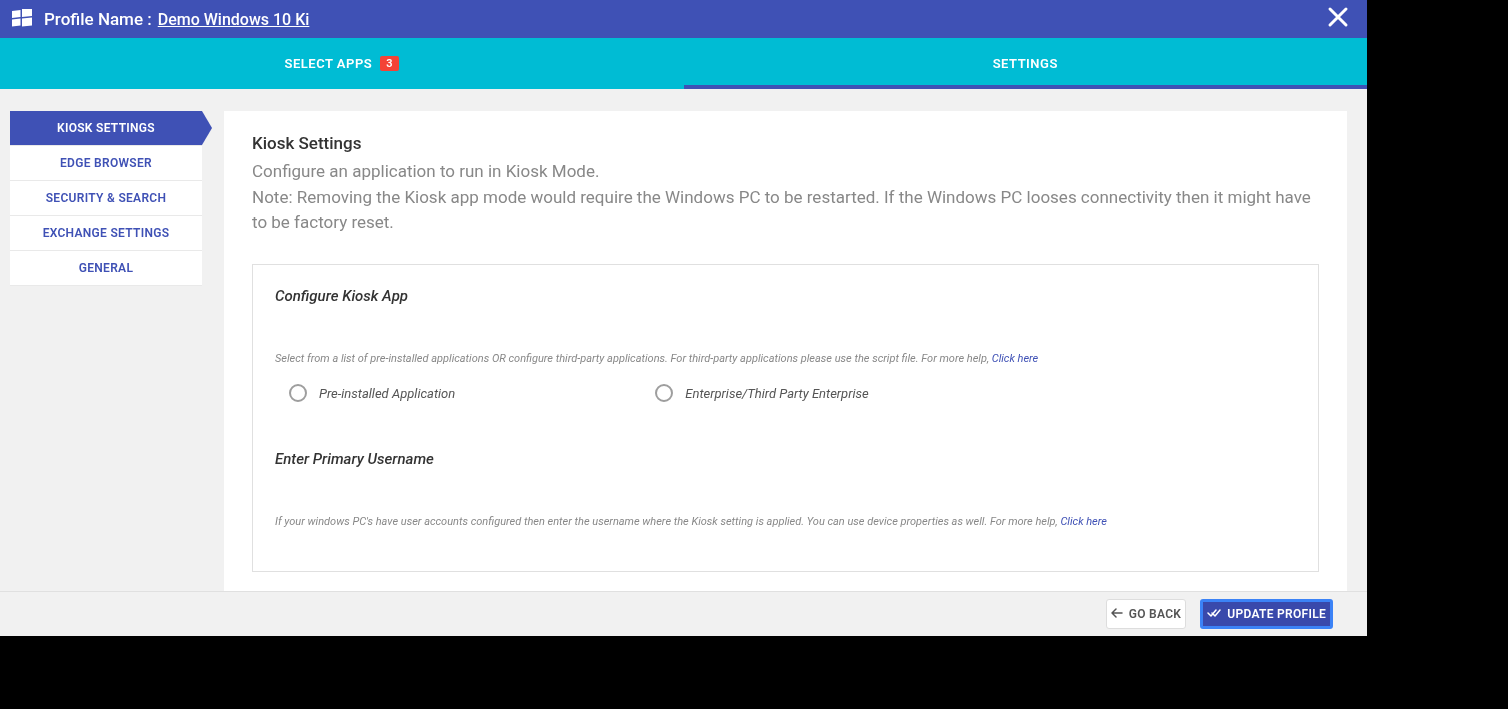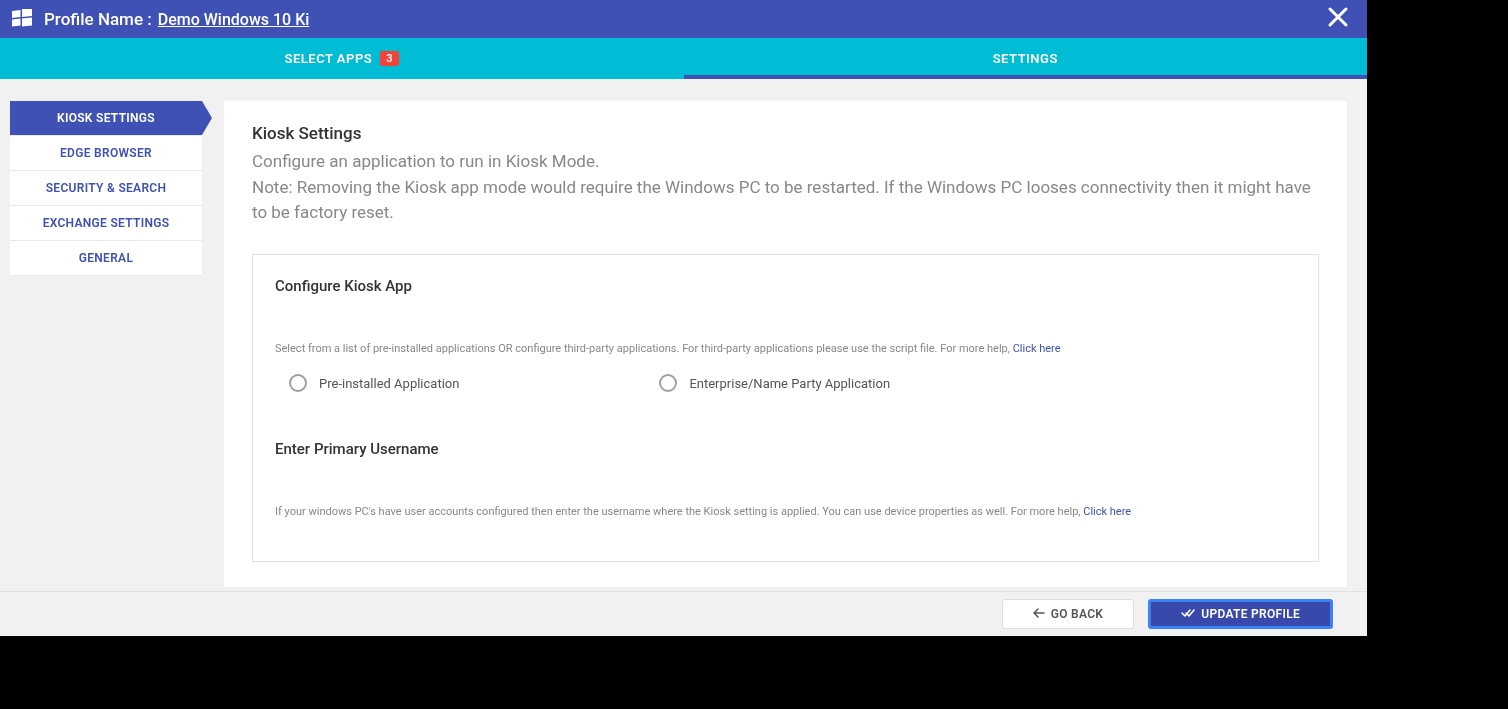--- a/index.html
+++ b/index.html
@@ -7,55 +7,55 @@
     .app { width: 1367px; height: 636px; background: #f1f1f1; position: relative; }
     
     
     .header { background: #3f51b5; height: 38px; display: flex; align-items: center; padding: 0 12px; color: #fff; position: relative; }
     .header .win-icon { margin-right: 12px; display: flex; align-items: center; }
     .header .profile-label { font-size: 17px; font-weight: 500; }
     .header .profile-name { font-size: 16px; text-decoration: underline; margin-left: 6px; font-weight: 500; }
     .header .close { position: absolute; right: 18px; top: 50%; transform: translateY(-50%); cursor: pointer; }
     
     
-    .tabs { background: #00bcd4; height: 41px; display: flex; }
+    .tabs { background: #00bcd4; height: 51px; display: flex; }
     .tab { flex: 1; display: flex; align-items: center; justify-content: center; color: #fff; font-size: 13px; font-weight: 600; letter-spacing: 0.5px; cursor: pointer; position: relative; }
     .tab.active { }
     .tab.active::after { content:''; position:absolute; left:0; right:0; bottom:0; height:4px; background:#3f51b5; }
     .tab .badge { background: #f44336; color: #fff; font-size: 11px; padding: 1px 6px; border-radius: 2px; margin-left: 8px; font-weight: 600; }
     
     
     .body-row { display: flex; padding: 22px 10px 0 10px; gap: 22px; height: 508px; border-radius: 11px;}
     
     
     .sidebar { width: 192px; flex-shrink: 0; }
     .side-item { height: 35px; background: #fff; border-bottom: 1px solid #e9e9e9; display: flex; align-items: center; justify-content: center; color: #3f51b5; font-size: 12px; font-weight: 600; cursor: pointer; position: relative; letter-spacing: 0.3px;}
     .side-item.active { background: #3f51b5; color: #fff; }
     .side-item.active::after { content: ''; position: absolute; right: -10px; top: 0; width: 0; height: 0; border-top: 17.5px solid transparent; border-bottom: 17.5px solid transparent; border-left: 10px solid #3f51b5; }
     
     
     .content { flex: 1; background: #fff; padding: 22px 28px; margin-right: 10px; overflow: auto; }
     .content h2 { font-size: 17px; color: #333; font-weight: 500; margin-bottom: 6px; }
     .content .desc { font-size: 17px; color: #888; line-height: 1.5; }
     
-    .panel { border: 1px solid #e0e0e0; margin-top: 28px; padding: 22px 22px 40px 22px; }
+    .panel { border: 1px solid #e0e0e0; margin-top: 28px; padding: 22px 22px 40px 22px; font-style: italic; }
     .panel h3 { font-size: 15px; color: #333; font-weight: 500; margin-bottom: 6px; }
     .panel .pdesc { font-size: 11px; color: #888; line-height: 1.5; margin-top: 46px; }
     .panel .pdesc a { color: #3f51b5; text-decoration: none; }
     
     .radio-row { display: flex; gap: 200px; margin-top: 17px; padding-left: 14px; }
     .radio-opt { display: flex; align-items: center; gap: 12px; cursor: pointer; }
     .radio-circle { width: 18px; height: 18px; border: 2px solid #9e9e9e; border-radius: 50%; }
     .radio-label { font-size: 13px; color: #555; }
     
     .section2 { margin-top: 48px; }
     
     
     .footer { position: absolute; bottom: 0; left: 0; right: 0; height: 45px; background: #f1f1f1; display: flex; align-items: center; justify-content: flex-end; padding-right: 34px; gap: 14px; border-top: 1px solid #e0e0e0;}
-    .btn { height: 30px; padding: 0 30px; display: flex; align-items: center; gap: 6px; border-radius: 3px; font-size: 12px; font-weight: 600; cursor: pointer; letter-spacing: 0.3px;}
+    .btn { height: 30px; padding: 0 4px; display: flex; align-items: center; gap: 6px; border-radius: 3px; font-size: 12px; font-weight: 600; cursor: pointer; letter-spacing: 0.3px;}
     .btn-back { background: #fff; border: 1px solid #ddd; color: #555; }
     .btn-update { background: #3949ab; border: 3px solid #3b82f6; color: #fff; }
   </style>
 </head>
 <body>
 
 <div class="app">
 
   <div class="header">
     <span class="win-icon">
@@ -119,21 +119,21 @@
         <div class="pdesc">
           <span>Select from a list of pre-installed applications OR configure third-party applications. For third-party applications please use the script file. For more help, </span><a href="#">Click here</a>
         </div>
         <div class="radio-row">
           <div class="radio-opt">
             <span class="radio-circle"></span>
             <span class="radio-label">Pre-installed Application</span>
           </div>
           <div class="radio-opt">
             <span class="radio-circle"></span>
-            <span class="radio-label">Enterprise/Name Party Application</span>
+            <span class="radio-label">Enterprise/Third Party Enterprise</span>
           </div>
         </div>
 
         <div class="section2">
           <h3>Enter Primary Username</h3>
           <div class="pdesc">
             <span>If your windows PC's have user accounts configured then enter the username where the Kiosk setting is applied. You can use device properties as well. For more help, </span><a href="#">Click here</a>
           </div>
         </div>
       </div>

